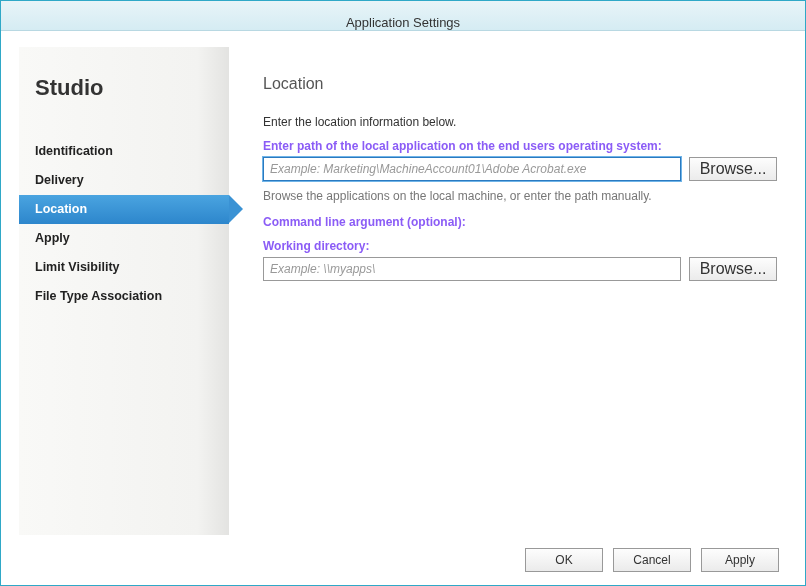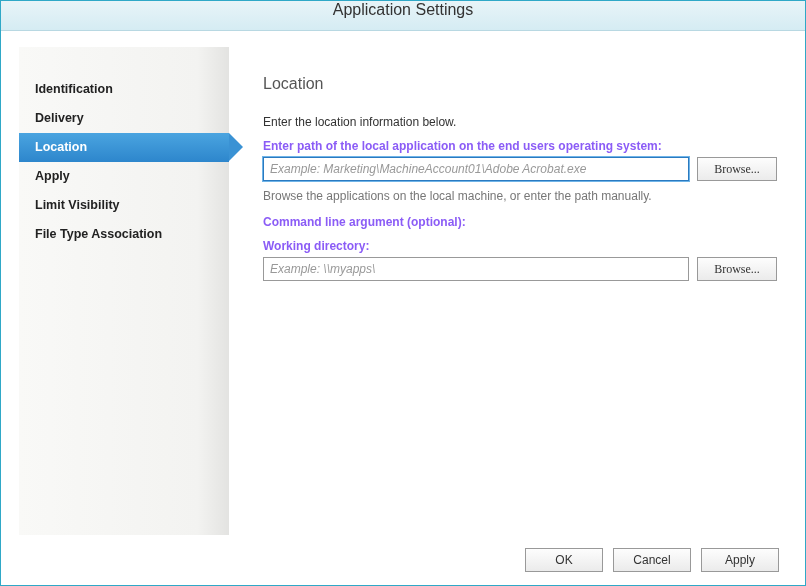--- a/index.html
+++ b/index.html
@@ -14,24 +14,24 @@
       width: 806px;
       height: 586px;
       overflow: hidden;
       border: 1px solid #2fa8c7;
     }
     .titlebar {
       height: 30px;
       background: linear-gradient(to bottom, #e8f4f8 0%, #d5ecf3 100%);
       border-bottom: 1px solid #b8d8e2;
       display: flex;
-      align-items: flex-start;
+      align-items: flex-end;
       justify-content: center;
       color: #333;
-      font-size: 16px;
+      font-size: 13px;
     }
     .window-body {
       display: flex;
       height: 504px;
       padding: 16px 18px 0 18px;
       background: #fff;
     }
     .sidebar {
       width: 210px;
       background: linear-gradient(to right, #f9f9f7 0%, #f3f3f1 85%, #e3e3e1 100%);
@@ -111,28 +111,28 @@
     input[type="text"]::placeholder {
       color: #999;
       font-style: italic;
     }
     input[type="text"].focused {
       border: 1px solid #2a7ac0;
       box-shadow: 0 0 0 1px #6fb4e8;
       outline: none;
     }
     .browse-btn {
-      width: 80px;
+      width: 88px;
       height: 24px;
       background: linear-gradient(to bottom, #fdfdfd 0%, #ebebeb 100%);
       border: 1px solid #999;
-      font-size: 12px;
+      font-size: 16px;
       color: #333;
       cursor: pointer;
-      font-family: Liberation Serif, serif;
+      font-family: Liberation Sans, sans-serif;
     }
     .hint-text {
       font-size: 12px;
       color: #777;
       margin-bottom: 12px;
     }
     .spacer-small { height: 6px; }
     .footer {
       height: 50px;
       display: flex;
@@ -156,20 +156,21 @@
 </head>
 <body>
 
 <div class="titlebar">
   <span>Application Settings</span>
 </div>
 
 <div class="window-body">
 
   <div class="sidebar">
+    <div class="sidebar-title">Studio</div>
     <div class="sidebar-item">
       <span>Identification</span>
     </div>
     <div class="sidebar-item">
       <span>Delivery</span>
     </div>
     <div class="sidebar-item active">
       <span>Location</span>
     </div>
     <div class="sidebar-item">

